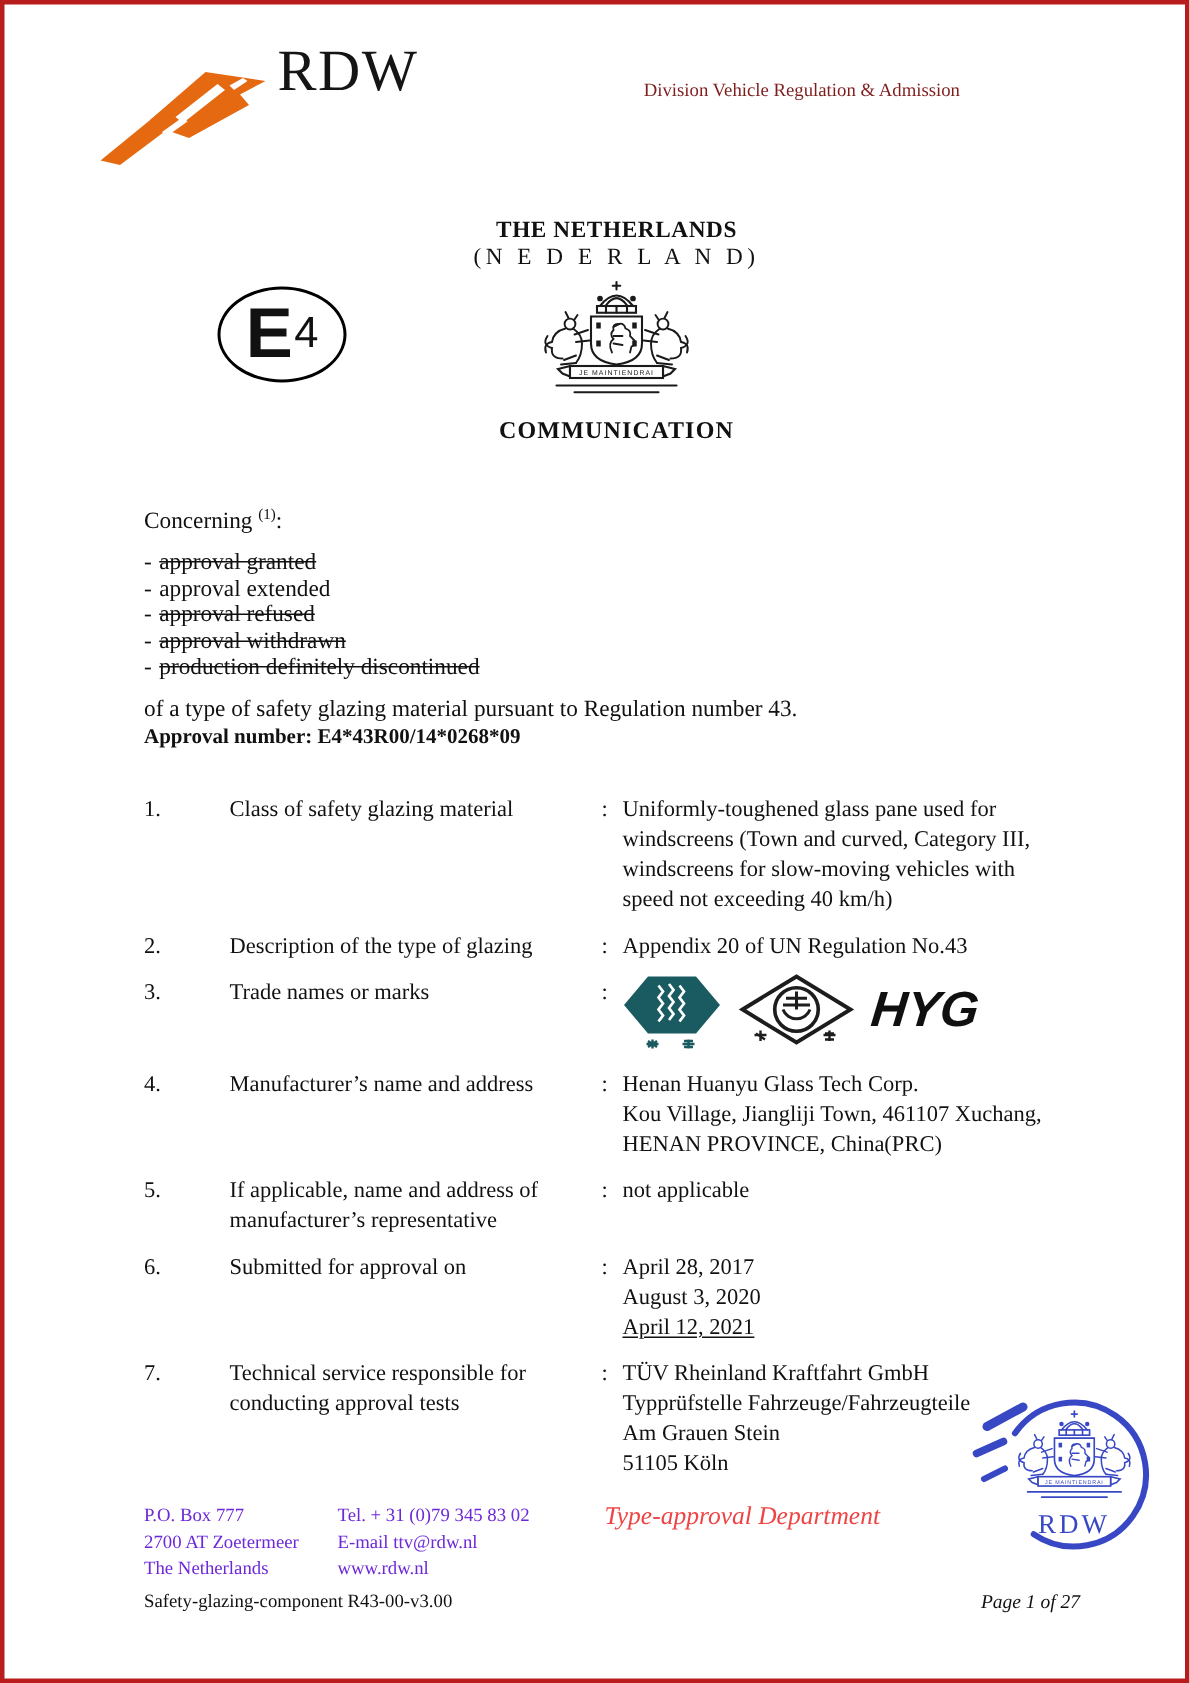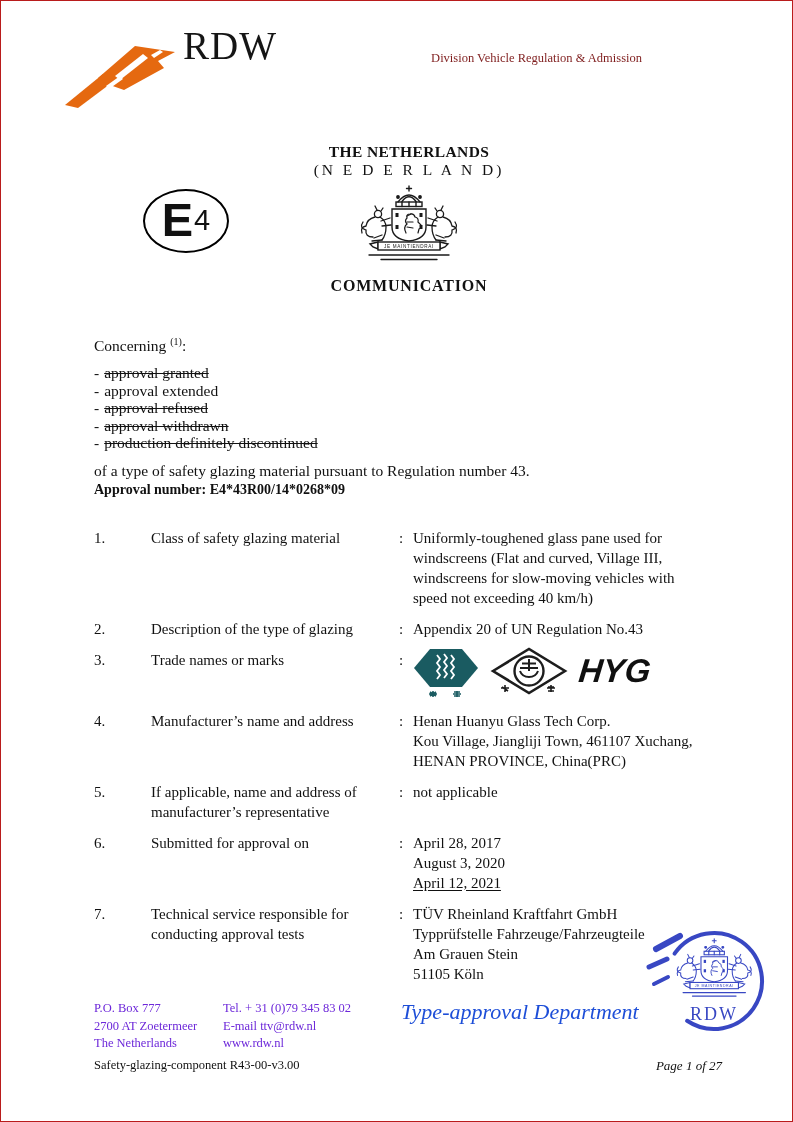--- a/index.html
+++ b/index.html
@@ -1,18 +1,18 @@
 <!DOCTYPE html>
 <html><head>
 <meta charset="utf-8">
 <style>
   html,body { margin:0; padding:0; background:#e9e9e9; }
   .page {
     position:relative; width:793px; height:1122px; margin:0 auto;
-    background:#ffffff; border:1px solid #b91c1c; box-sizing:border-box;
+    background:#ffffff; border:3px solid #b91c1c; box-sizing:border-box;
     font-family:"Liberation Serif","DejaVu Serif",serif; color:#111;
     overflow:hidden;
   }
   
   .logo-swoosh { position:absolute; left:62px; top:36px; }
   .rdw-wordmark { position:absolute; left:182px; top:22px; font-size:39px; letter-spacing:1px; color:#151515; }
   .division-line { position:absolute; right:150px; top:50px; font-size:12.5px; color:#7f1d1d; }
   
   .content { position:absolute; left:93px; top:142px; width:630px; }
   .country { text-align:center; font-weight:bold; font-size:15.5px; letter-spacing:0.4px; line-height:18px; }
@@ -47,21 +47,21 @@
   .logos { display:flex; align-items:flex-start; gap:10px; margin-top:-4px; }
   .hyg {
     font-family:"Liberation Sans","DejaVu Sans",sans-serif;
     font-weight:700; font-style:italic; font-size:33px; line-height:1;
     letter-spacing:0px; color:#101010; transform:skewX(-6deg); margin-top:8px;
   }
   
   .footer-col { position:absolute; font-size:12.5px; line-height:17.5px; color:#6d28d9; }
   .footer-address { left:93px; top:999px; }
   .footer-contact { left:222px; top:999px; }
-  .department { position:absolute; left:400px; top:998px; font-style:italic; font-size:22px; color:#1d4ed8; }
+  .department { position:absolute; left:400px; top:998px; font-style:italic; font-size:17px; color:#ef4444; }
   .doc-ref { position:absolute; left:93px; top:1057px; font-size:12.5px; }
   .page-num { position:absolute; right:70px; top:1057px; font-style:italic; font-size:13px; }
   .stamp { position:absolute; left:645px; top:924px; color:#2e3ec0; opacity:0.95; }
 </style>
 </head>
 <body>
 
 <div class="page">
 
   <svg class="logo-swoosh" width="114" height="72" viewBox="0 0 114 72">
@@ -166,21 +166,21 @@
     <div class="items">
 
       <div class="item">
         <div class="item-num">1.</div>
         <div class="item-label">
           <div>Class of safety glazing material</div>
         </div>
         <div class="item-colon">:</div>
         <div class="item-value">
           <div>Uniformly-toughened glass pane used for</div>
-          <div>windscreens (Flat and curved, Village III,</div>
+          <div>windscreens (Town and curved, Category III,</div>
           <div>windscreens for slow-moving vehicles with</div>
           <div>speed not exceeding 40 km/h)</div>
         </div>
       </div>
 
       <div class="item">
         <div class="item-num">2.</div>
         <div class="item-label">
           <div>Description of the type of glazing</div>
         </div>

